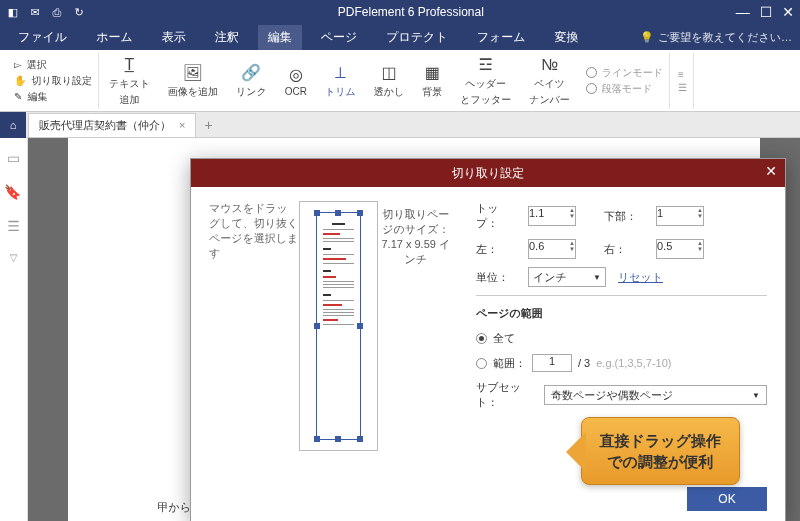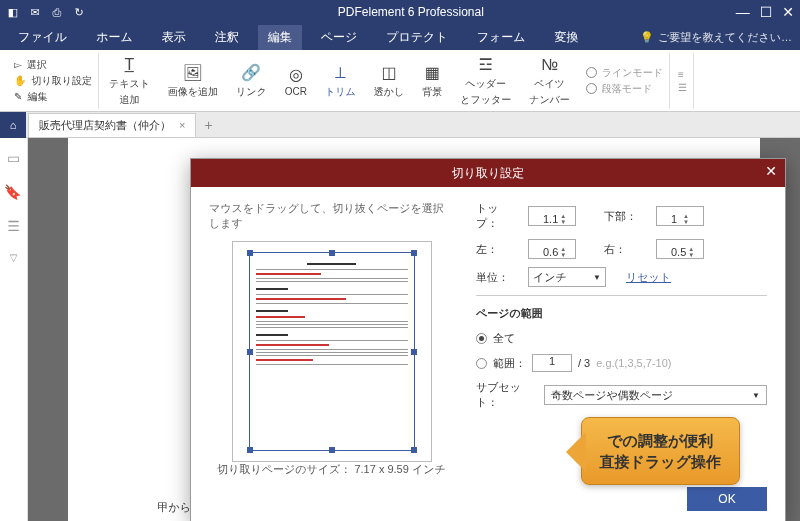--- a/index.html
+++ b/index.html
@@ -30,40 +30,40 @@
 .workspace{position:relative;height:383px;display:flex}
 .side-rail{width:28px;background:#fff;border-right:1px solid #ddd;display:flex;flex-direction:column;align-items:center;padding-top:12px;gap:18px;color:#999}
 .side-rail span{font-size:14px}
 .canvas{flex:1;background:#6b6b6b;position:relative;overflow:hidden}
 .doc-bg{position:absolute;left:40px;top:0;right:40px;height:100%;background:#fff}
 .bg-text{position:absolute;bottom:6px;left:0;right:0;text-align:center;font-size:11px;color:#333}
 .dialog{position:absolute;left:162px;top:20px;width:596px;height:364px;background:#fff;box-shadow:0 4px 20px rgba(0,0,0,.35);border:1px solid #999}
 .dlg-title{height:28px;background:#7f1d1d;color:#fff;display:flex;align-items:center;justify-content:center;font-size:12px;position:relative}
 .dlg-close{position:absolute;right:8px;top:4px;cursor:pointer;font-size:14px}
 .dlg-body{display:flex;padding:14px 18px 10px;gap:22px;height:300px}
-.dlg-left{width:245px;display:flex;flex-direction:column}
+.dlg-left{width:245px;display:flex;}
 .instruct{font-size:11px;color:#666;margin-bottom:10px}
 .preview-frame{border:1px solid #bbb;width:200px;height:250px;margin:0 auto;position:relative;background:#fff;padding:8px}
 .pv-page{position:absolute;left:16px;top:10px;right:16px;bottom:10px;border:1px solid #3b5ba5;background:#fff}
 .hd{position:absolute;width:6px;height:6px;background:#3b5ba5}
 .hd.tl{left:-3px;top:-3px}.hd.tc{left:50%;margin-left:-3px;top:-3px}.hd.tr{right:-3px;top:-3px}
 .hd.ml{left:-3px;top:50%;margin-top:-3px}.hd.mr{right:-3px;top:50%;margin-top:-3px}
 .hd.bl{left:-3px;bottom:-3px}.hd.bc{left:50%;margin-left:-3px;bottom:-3px}.hd.br{right:-3px;bottom:-3px}
 .pv-line{height:2px;background:#333;margin:4px 6px}
 .pv-red{background:#c33;height:2px;margin:3px 6px;width:40%}
 .pv-grey{background:#999;height:1px;margin:2px 6px}
-.size-text{text-align:center;font-size:11px;color:#555;}
+.size-text{text-align:center;font-size:11px;color:#555;margin-top:6px}
 .dlg-right{flex:1;font-size:11px}
 .sec-title{font-weight:bold;margin-bottom:10px;font-size:11px}
 .form-row{display:flex;align-items:center;gap:8px;margin-bottom:8px}
 .form-row label{width:44px}
-.spin{width:48px;height:20px;border:1px solid #aaa;padding:0 14px;font-size:11px;display:flex;align-items:flex-end;justify-content:space-between}
+.spin{width:48px;height:20px;border:1px solid #aaa;padding:0 0;font-size:11px;display:flex;align-items:flex-start;justify-content:space-between}
 .spin-btns{display:flex;flex-direction:column;font-size:6px;line-height:6px;color:#666;margin-left:2px}
 .unit-sel{width:78px;height:20px;border:1px solid #aaa;padding:0 4px;font-size:11px;display:flex;align-items:center;justify-content:space-between}
-.reset-link{color:#3b5ba5;text-decoration:underline;cursor:pointer;margin-left:12px}
+.reset-link{color:#3b5ba5;text-decoration:underline;cursor:pointer;margin-left:4px}
 .hr{border-top:1px solid #ccc;margin:8px 0 10px}
 .radio-row{display:flex;align-items:center;gap:6px;margin-bottom:8px}
 .radio{width:11px;height:11px;border:1px solid #888;border-radius:50%;display:inline-flex;align-items:center;justify-content:center}
 .radio.on::after{content:"";width:5px;height:5px;background:#444;border-radius:50%}
 .range-in{width:40px;height:18px;border:1px solid #aaa;text-align:center;font-size:11px}
 .eg{color:#aaa}
 .subset-sel{flex:1;height:20px;border:1px solid #aaa;padding:0 6px;display:flex;align-items:center;justify-content:space-between}
 .dlg-foot{display:flex;justify-content:flex-end;padding:0 18px 26px}
 .ok-btn{width:80px;height:24px;background:#3b5ba5;color:#fff;border:none;font-size:12px;cursor:pointer}
 .callout{position:absolute;right:60px;bottom:36px;background:linear-gradient(#f5b94a,#e89a2a);border:1px solid #c7821e;border-radius:8px;padding:12px 18px;font-size:15px;font-weight:bold;color:#333;text-align:center;line-height:1.4;box-shadow:0 2px 6px rgba(0,0,0,.25)}
@@ -308,17 +308,17 @@
               </div>
           </div>
         </div>
       </div>
       <div class="dlg-foot">
         <button class="ok-btn">OK</button>
       </div>
     </div>
 
     <div class="callout">
+      <div>直接ドラッグ操作</div>
       <div>での調整が便利</div>
-      <div>直接ドラッグ操作</div>
     </div>
   </div>
 </div>
 
 </body></html>

